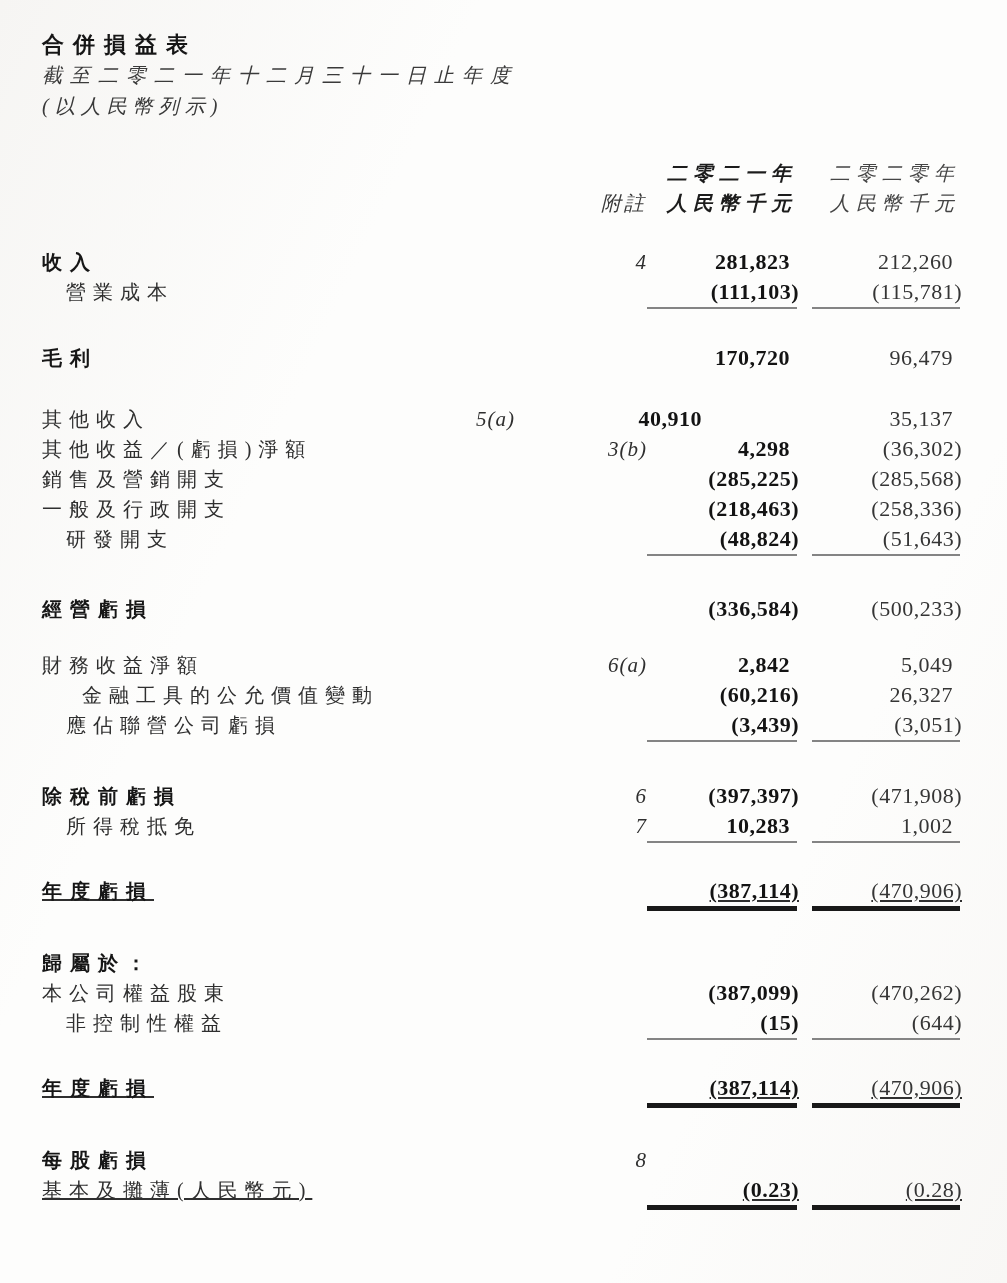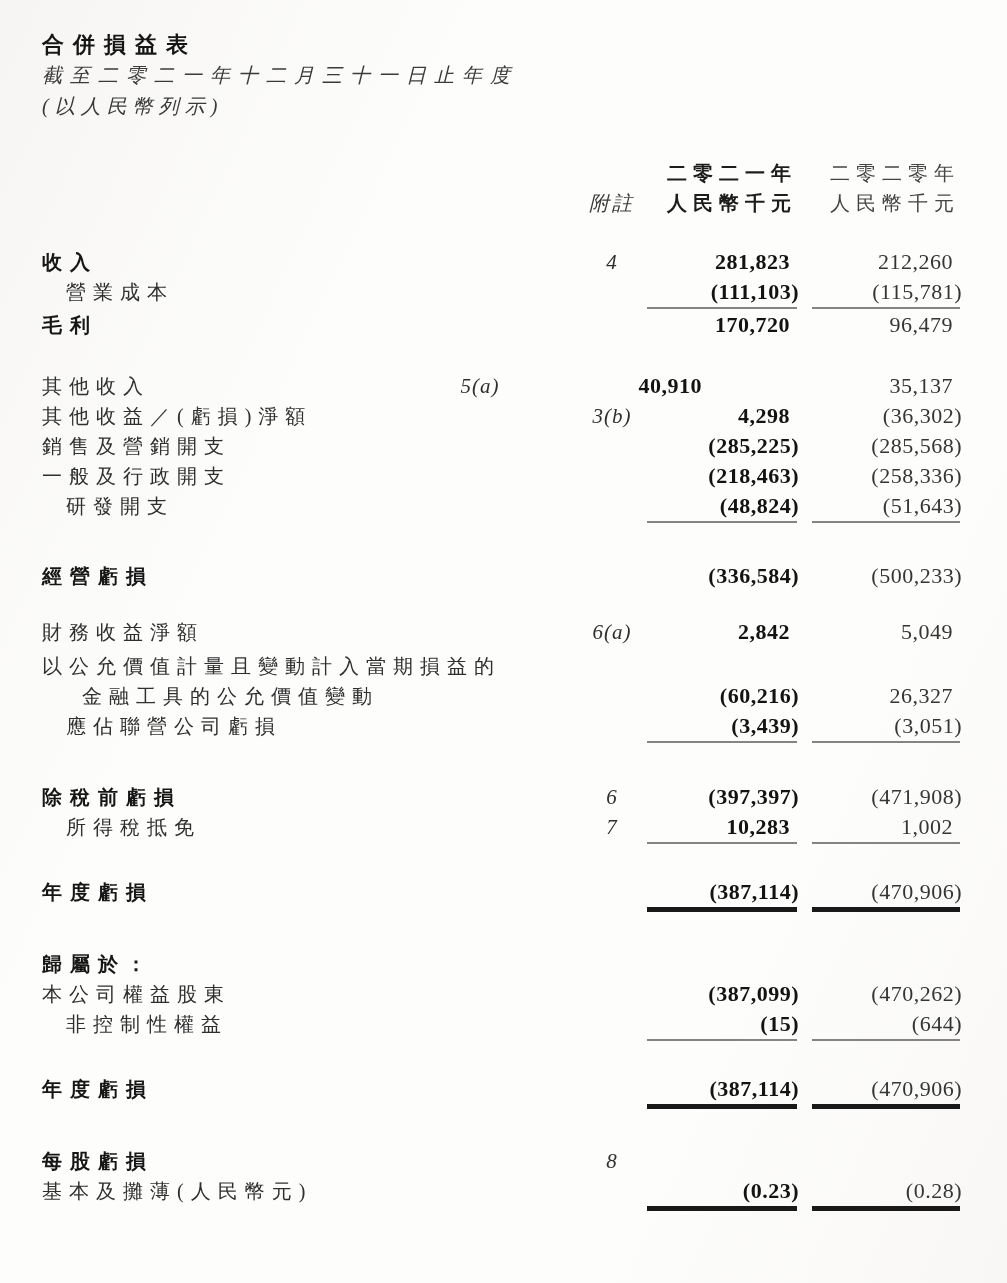--- a/index.html
+++ b/index.html
@@ -48,21 +48,21 @@
   .subtitle.paren-line { letter-spacing: 6px; }
 
   
   .row {
     display: flex;
     height: 30px;
     align-items: flex-start;
   }
   .cell { height: 100%; line-height: 30px; }
   .c-label { flex: 1 1 auto; min-width: 0; font-size: 20px; letter-spacing: 7px; white-space: nowrap; }
-  .c-note  { flex: 0 0 70px; text-align: center; font-style: italic; font-size: 21px; letter-spacing: 1px; }
+  .c-note  { flex: 0 0 70px; text-align: right; font-style: italic; font-size: 21px; letter-spacing: 1px; }
   .c-v1    { flex: 0 0 150px; }
   .c-gap   { flex: 0 0 15px; }
   .c-v2    { flex: 0 0 148px; }
   .c-v1, .c-v2 {
     display: flex;
     justify-content: flex-end;
     font-size: 22px;
     letter-spacing: 0.5px;
     white-space: nowrap;
   }
@@ -76,31 +76,32 @@
     font-weight: 700;
     letter-spacing: 8px;
     color: var(--text-strong);
     font-family: "Liberation Sans", "DejaVu Sans", sans-serif;
     font-size: 20px;
   }
   .c-label.indent { padding-left: 40px; }
 
   
   .row.u-thin  { height: 33px; margin-left: 24px; }
-  .row.u-thick { height: 38px; }
+  .row.u-thick { height: 38px; text-decoration: underline; }
   .row.u-thin  .c-v1, .row.u-thin  .c-v2 { border-bottom: 2px solid var(--rule-thin); }
   .row.u-thick .c-v1, .row.u-thick .c-v2 { border-bottom: 5px solid var(--rule-thick); }
   .row.u-thick .c-v1, .row.u-thick .c-v2 { height: 35px; margin-top: 0; }
   .row.u-thin  .c-v1, .row.u-thin  .c-v2 { height: 32px; }
 
   
   .hdr-block { margin-top: 36px; }
   .hdr .c-v1, .hdr .c-v2 {
     font-size: 20px;
     letter-spacing: 6px;
+    font-style: italic;
     border: none;
   }
   .hdr .c-v1 { font-weight: 700; color: #1c1c1c; }
   .hdr .c-v2 { font-weight: 400; color: #454545; }
   .hdr .c-note { font-size: 20px; letter-spacing: 3px; color: #3a3a3a; }
 
   #rows { margin-top: 0; }
 </style>
 </head>
 <body>
@@ -146,21 +147,21 @@
       <div class="cell c-note"></div>
       <div class="cell c-v1">
           <span class="vtext paren">(111,103)</span>
         </div>
       <div class="cell c-gap"></div>
       <div class="cell c-v2">
           <span class="vtext paren">(115,781)</span>
         </div>
     </div>
 
-    <div class="row bold" style="">
+    <div class="row bold" style="margin-top: 33px;">
       <div class="cell c-label">毛利</div>
       <div class="cell c-note"></div>
       <div class="cell c-v1">
           <span class="vtext">170,720</span>
         </div>
       <div class="cell c-gap"></div>
       <div class="cell c-v2">
           <span class="vtext">96,479</span>
         </div>
     </div>
@@ -242,27 +243,20 @@
       <div class="cell c-note">6(a)</div>
       <div class="cell c-v1">
           <span class="vtext">2,842</span>
         </div>
       <div class="cell c-gap"></div>
       <div class="cell c-v2">
           <span class="vtext">5,049</span>
         </div>
     </div>
 
-    <div class="row" style="margin-top: 4px;">
-      <div class="cell c-label">以公允價值計量且變動計入當期損益的</div>
-      <div class="cell c-note"></div>
-      <div class="cell c-v1"></div>
-      <div class="cell c-gap"></div>
-      <div class="cell c-v2"></div>
-    </div>
 
     <div class="row">
       <div class="cell c-label indent">金融工具的公允價值變動</div>
       <div class="cell c-note"></div>
       <div class="cell c-v1">
           <span class="vtext paren">(60,216)</span>
         </div>
       <div class="cell c-gap"></div>
       <div class="cell c-v2">
           <span class="vtext">26,327</span>

